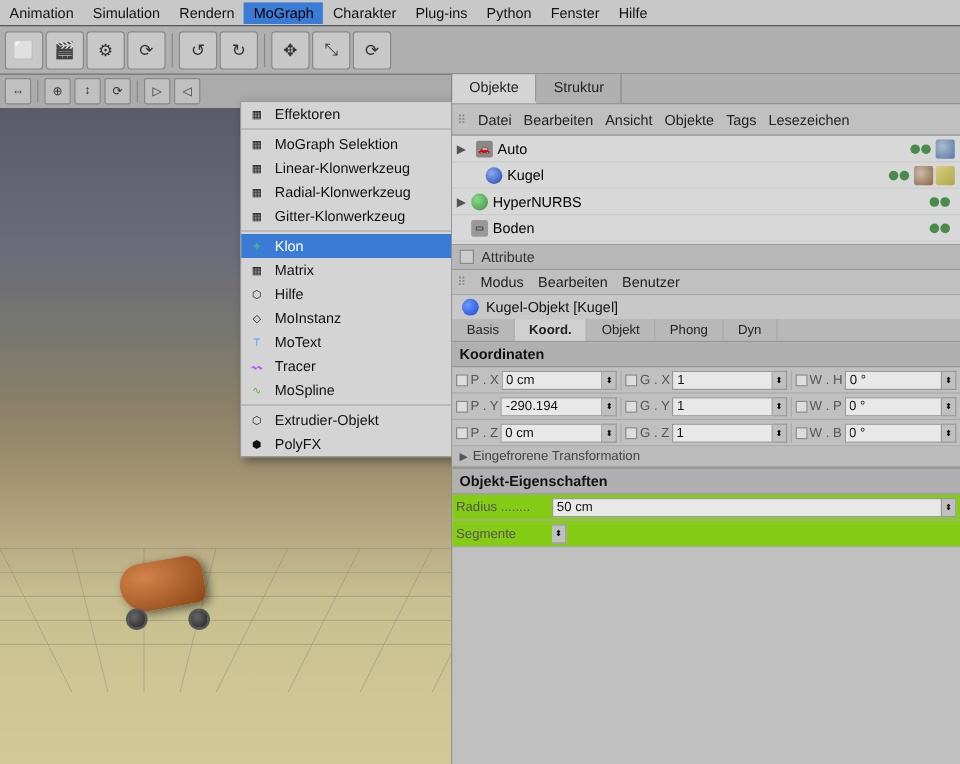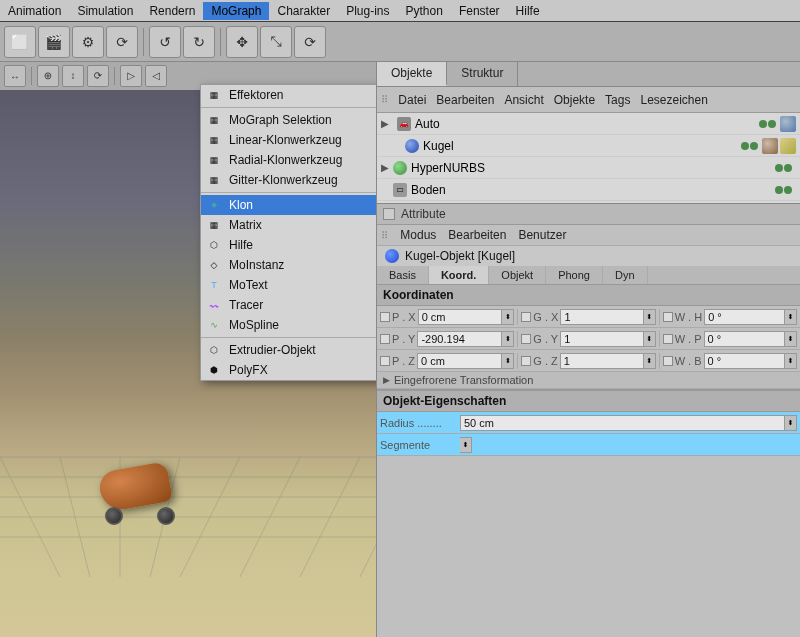--- a/index.html
+++ b/index.html
@@ -334,21 +334,21 @@
       padding: 2px 6px;
       font-size: 11px;
       color: #444;
       background: #bcbcbc;
       border-bottom: 1px solid #aaa;
       cursor: pointer;
     }
     .frozen-arrow { margin-right: 4px; font-size: 9px; color: #555; }
 
     .obj-props-section {
-      background: #7dd3fc;
+      background: #84cc16;
     }
     .obj-props-header {
       padding: 3px 6px;
       font-size: 12px;
       font-weight: bold;
       color: #111;
       background: #b0b0b0;
       border-bottom: 1px solid #999;
       border-top: 2px solid #999;
     }

